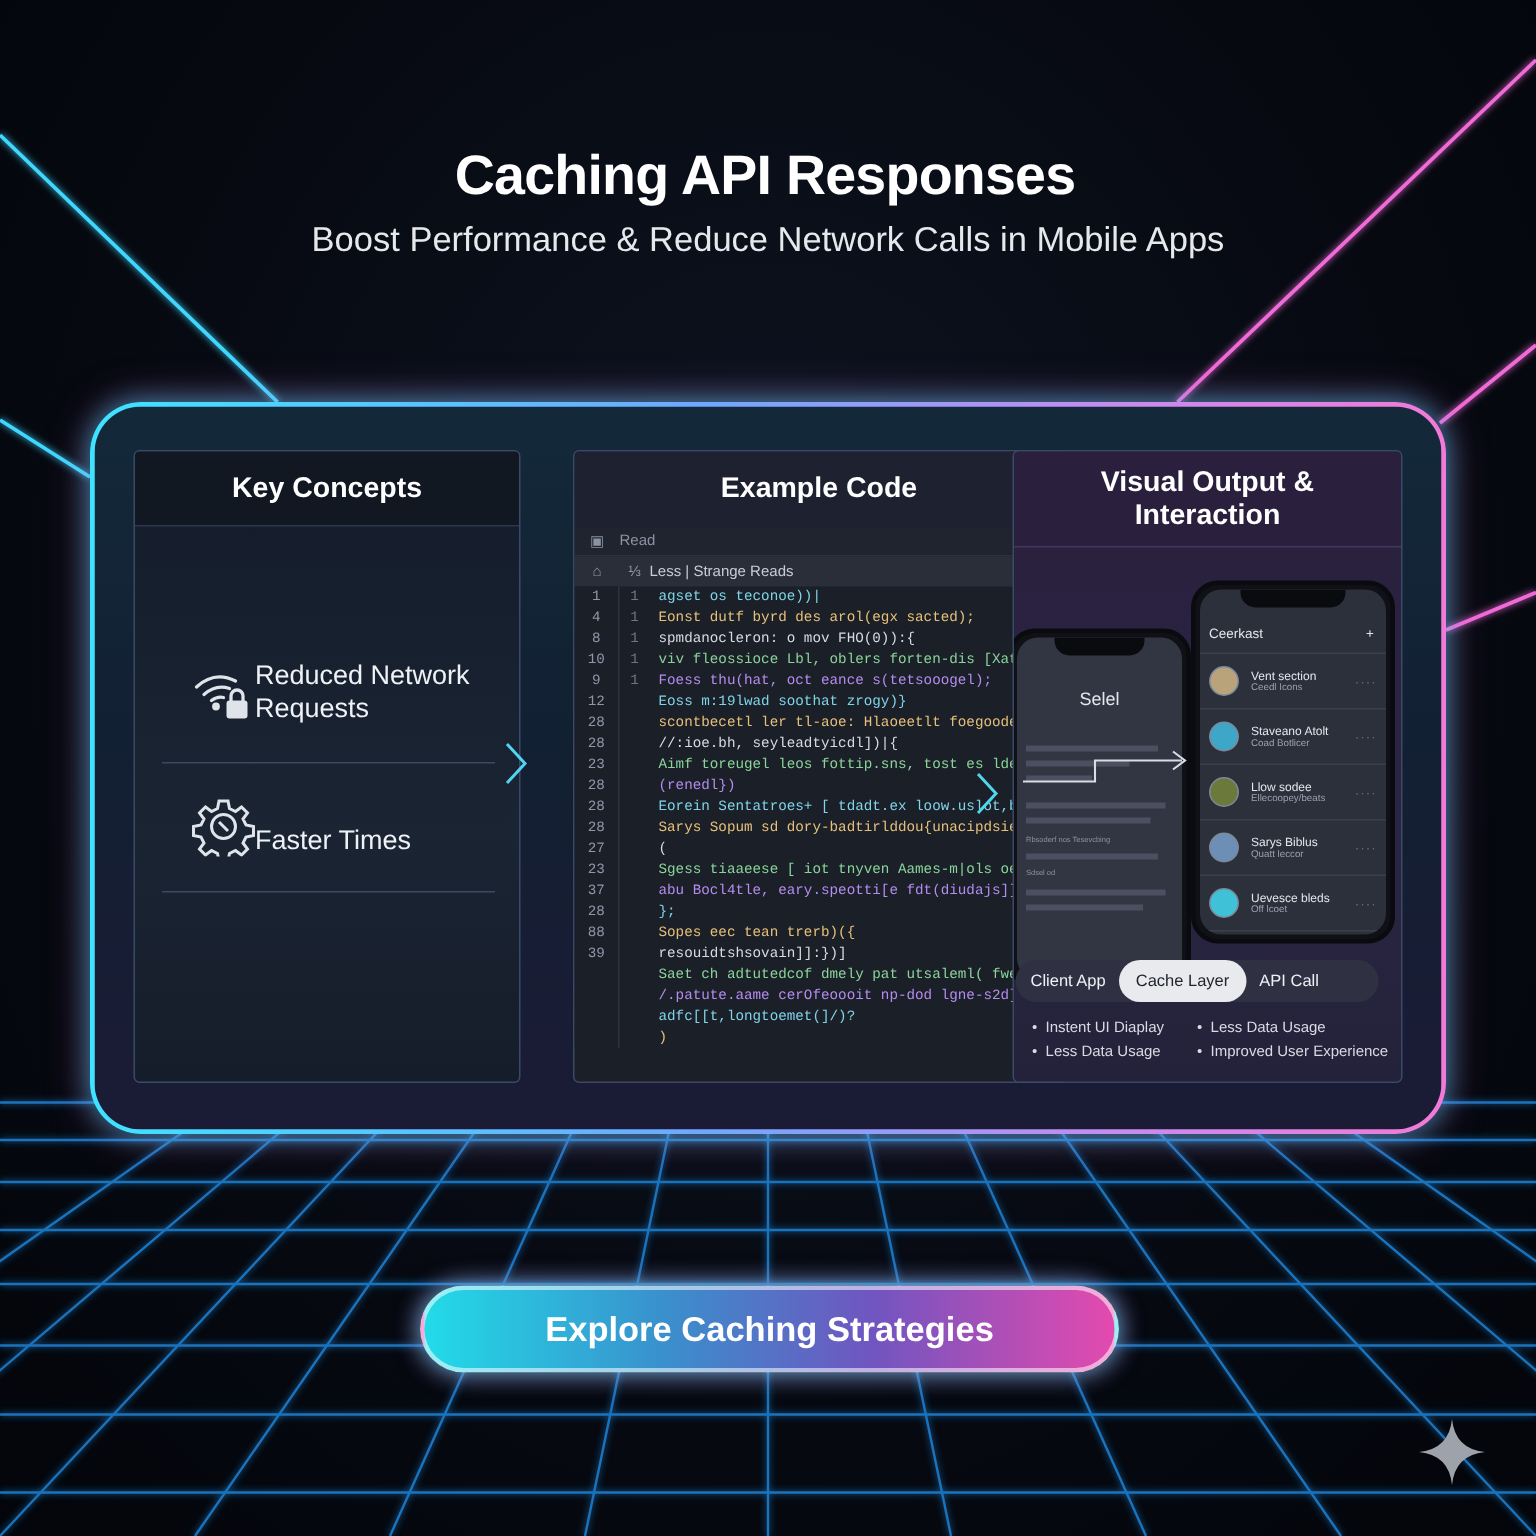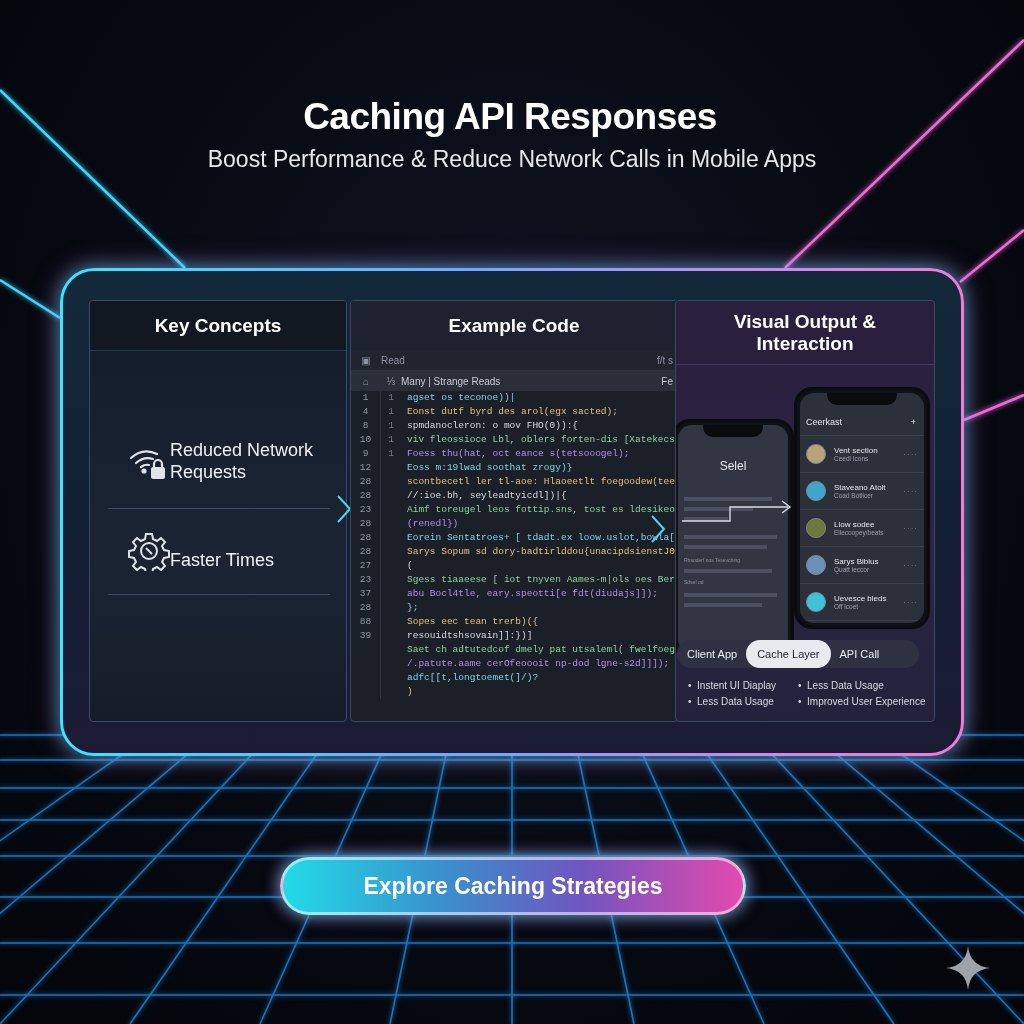--- a/index.html
+++ b/index.html
@@ -7,21 +7,21 @@
 body{position:relative;font-family:"Liberation Sans",sans-serif;color:#fff}
 .bg{position:absolute;inset:0;background:radial-gradient(ellipse at 50% 40%,#0e1522 0%,#070a12 55%,#03050a 100%)}
 .svgbg{position:absolute;inset:0}
 .title{position:absolute;top:96px;left:0;width:1020px;text-align:center;font-size:37px;font-weight:700;letter-spacing:-0.5px}
 .subtitle{position:absolute;top:146px;left:0;width:1024px;text-align:center;font-size:23px;color:#e6e8ec}
 .frame{position:absolute;left:60px;top:268px;width:904px;height:488px;border-radius:34px;border:3px solid transparent;
  background:linear-gradient(180deg,#13293a 0%,#122033 45%,#1b1b35 100%) padding-box,linear-gradient(90deg,#3fe3ff 0%,#6fa8ff 45%,#c58cf0 75%,#f27ad8 100%) border-box;
  box-shadow:0 0 18px rgba(60,220,255,.55),0 0 30px rgba(240,110,220,.35)}
 .panel{position:absolute;top:300px;height:422px;border-radius:4px;border:1px solid #3a4a66;overflow:hidden}
 .p1{left:89px;width:258px;background:linear-gradient(180deg,#141c2a,#1a2433 60%,#161d2a)}
-.p2{left:350px;width:328px;background:#1b1f28}
+.p2{left:382px;width:328px;background:#1b1f28}
 .p3{left:675px;width:260px;background:linear-gradient(180deg,#2a1f3d,#2a2544 60%,#24223a)}
 .ph{height:50px;display:flex;align-items:center;justify-content:center;font-weight:700;font-size:19px;background:#121822;border-bottom:1px solid #2a3850}
 .p3 .ph{height:64px;background:#2b1f3e;text-align:center;line-height:22px;border-bottom:1px solid #44365e}
 .p2 .ph{background:#1d2130;border-bottom:none}
 .concept{position:absolute;left:38px;display:flex;align-items:flex-end;font-size:18px;color:#eef1f5;line-height:22px}
 .sep{position:absolute;left:18px;width:222px;height:1px;background:#3a4a60}
 .arrow{position:absolute;width:16px;height:30px}
 .code-top{height:20px;display:flex;align-items:center;font-size:10px;color:#8a93a3;border-bottom:1px solid #2c3240;background:#20242e}
 .code-tab{height:20px;display:flex;align-items:center;font-size:10px;color:#c7ccd6;background:#2a2e38}
 .code-body{position:relative;display:flex;font-family:"Liberation Mono",monospace;font-size:9.5px;line-height:14px}
@@ -132,21 +132,21 @@
 <div class="panel p2">
   <div class="ph">Example Code</div>
   <div class="code-top">
     <span style="width:30px;text-align:center">▣</span>
     <span>Read</span>
     <span style="margin-left:auto;padding-right:4px">f/t s</span>
   </div>
   <div class="code-tab">
     <span style="width:30px;text-align:center;color:#8d97a8">⌂</span>
     <span style="width:20px;text-align:center;color:#8d97a8">⅓</span>
-    <span>Many | Strange Reads</span>
+    <span>Less | Strange Reads</span>
     <span style="margin-left:auto;padding-right:4px">Fe</span>
   </div>
   <div class="code-body">
     <div class="gut1" id="gut1">
         <div>1</div>
         <div>4</div>
         <div>8</div>
         <div>10</div>
         <div>9</div>
         <div>12</div>

